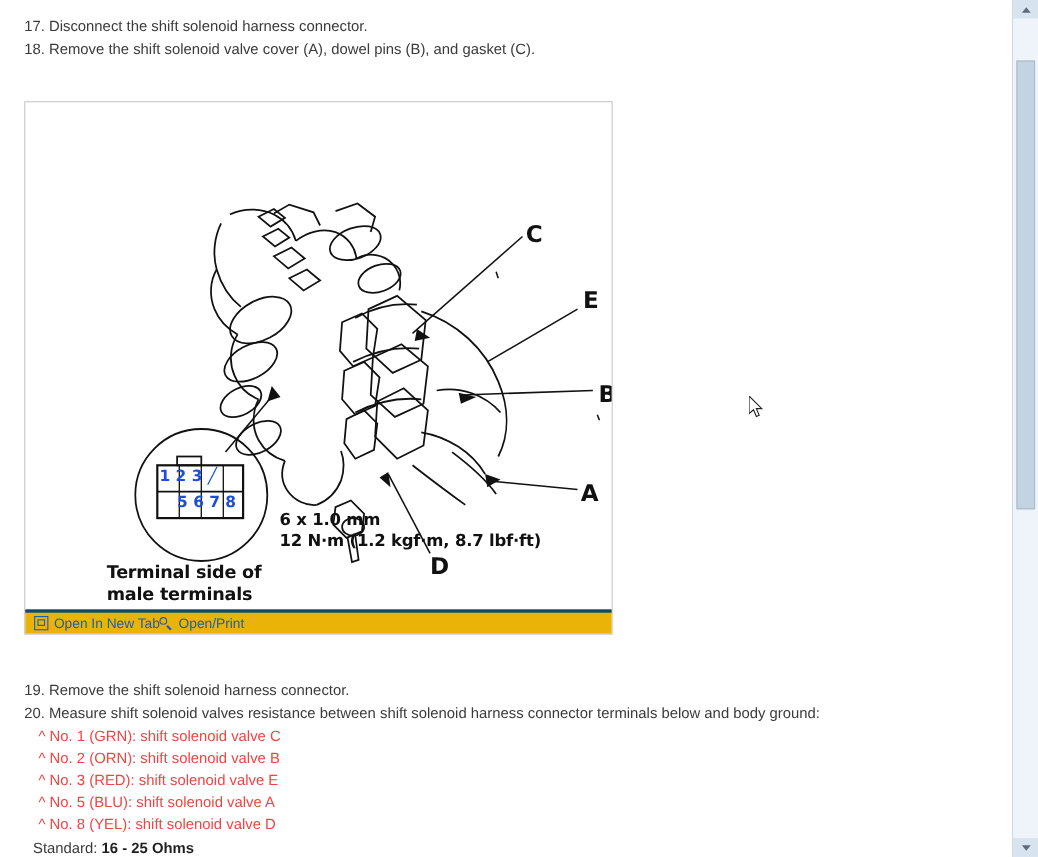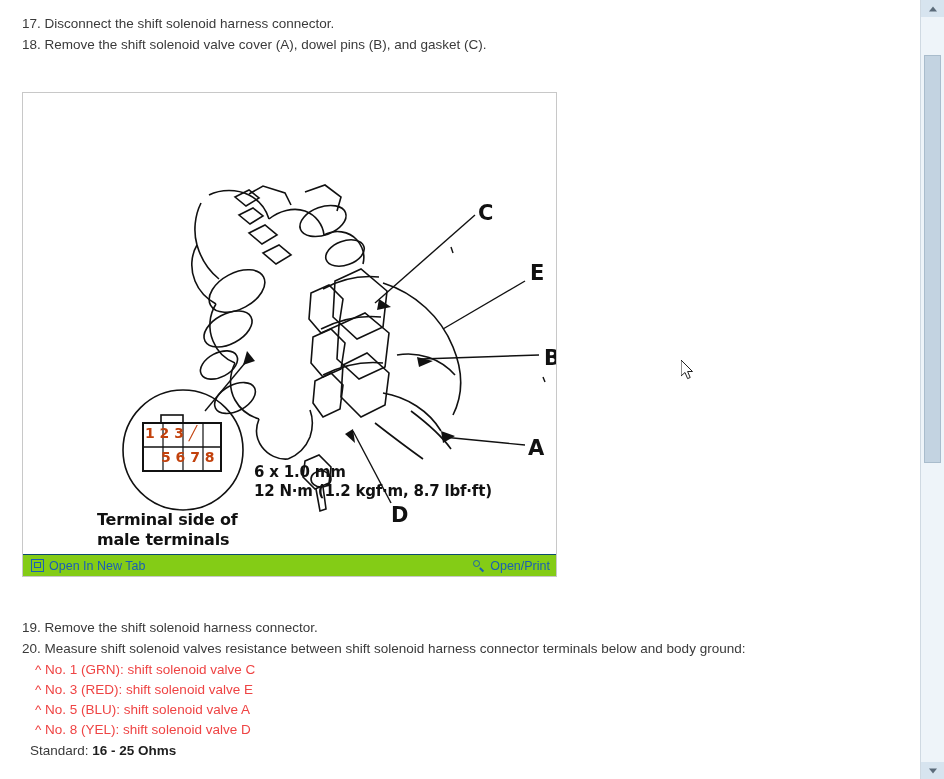--- a/index.html
+++ b/index.html
@@ -52,26 +52,25 @@
     width: 533px;
     height: 461px;
     overflow: hidden;
   }
   .figure-bar {
     position: absolute;
     left: 0;
     bottom: 0;
     width: 533px;
     height: 22px;
-    background: #84cc16;
-    border-top: 1px solid #0c4a6e;
+    background: #eab308;
+    border-top: 3px solid #0c4a6e;
     box-sizing: border-box;
     display: flex;
     align-items: center;
-    justify-content: space-between;
     padding: 0 6px 0 8px;
   }
   .bar-link {
     display: flex;
     align-items: center;
     gap: 5px;
     color: #1a5fb4;
     font-size: 12.5px;
     cursor: pointer;
     text-decoration: none;
@@ -152,21 +151,21 @@
     line-height: 20px;
     letter-spacing: -0.2px;
   }
   .connector-nums {
     position: absolute;
     left: 122px;
     top: 330px;
     font-family: "DejaVu Sans", sans-serif;
     font-weight: bold;
     font-size: 14px;
-    color: #c2410c;
+    color: #1d4ed8;
   }
 
   
   .lower {
     position: absolute;
     left: 22px;
     top: 618px;
     width: 860px;
   }
   .sub-line {
@@ -360,20 +359,21 @@
         <span class="icon-zoom"></span>
         <span class="label">Open/Print</span>
       </div>
     </div>
   </div>
 
   <div class="lower">
     <div class="step-line">19. Remove the shift solenoid harness connector.</div>
     <div class="step-line">20. Measure shift solenoid valves resistance between shift solenoid harness connector terminals below and body ground:</div>
     <div class="sub-line">^  No. 1 (GRN): shift solenoid valve C</div>
+    <div class="sub-line">^  No. 2 (ORN): shift solenoid valve B</div>
     <div class="sub-line">^  No. 3 (RED): shift solenoid valve E</div>
     <div class="sub-line">^  No. 5 (BLU): shift solenoid valve A</div>
     <div class="sub-line">^  No. 8 (YEL): shift solenoid valve D</div>
     <div class="standard-line">
       <span>Standard: </span><b>16 - 25 Ohms</b>
     </div>
   </div>
 </div>
 
 <div class="scrollbar">

